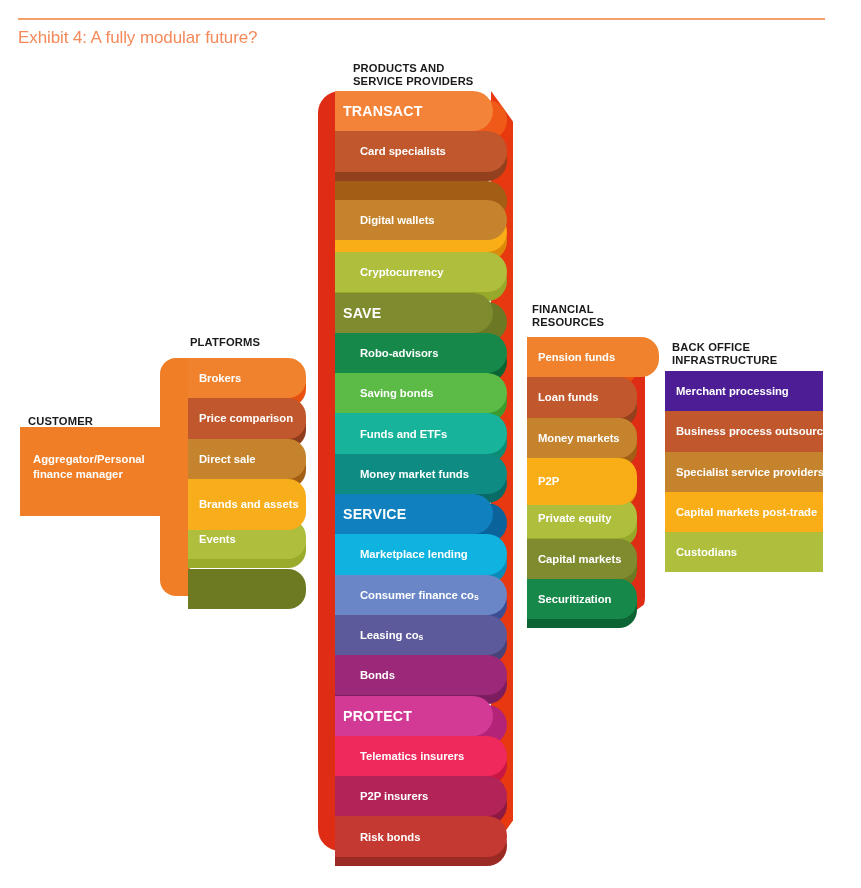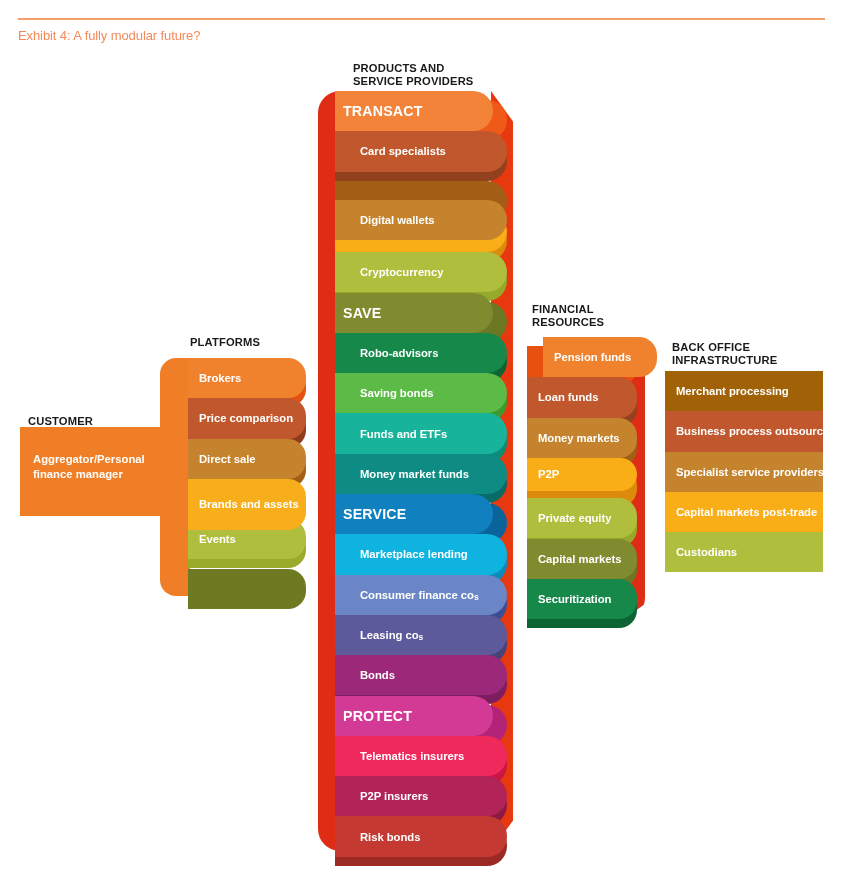--- a/index.html
+++ b/index.html
@@ -7,21 +7,21 @@
     width:861px;height:888px;position:relative;overflow:hidden;
     font-family:"Liberation Sans","DejaVu Sans",sans-serif;
     -webkit-font-smoothing:antialiased;
   }
   #stage{position:absolute;left:0;top:0;width:861px;height:888px;}
 
   
   .rule{position:absolute;left:18px;top:18px;width:807px;height:2px;background:#F5A06B;}
   .exhibit-title{
     position:absolute;left:18px;top:28px;
-    font-size:13px;color:#F4895A;letter-spacing:-0.1px;white-space:nowrap;
+    font-size:17px;color:#F4895A;letter-spacing:-0.1px;white-space:nowrap;
   }
 
   
   .caption{
     position:absolute;font-size:11.2px;font-weight:bold;color:#1a1a1a;
     line-height:12.5px;letter-spacing:0.15px;text-transform:uppercase;
   }
 
   
   .col{position:absolute;}
@@ -216,33 +216,33 @@
       </div>
     </div>
 
   <div class="caption" style="left:532px;top:303px;">
     <span>FINANCIAL</span><br>
     <span>RESOURCES</span>
   </div>
   <div id="finres-bracket-r"></div>
   <div class="col" id="finres-col" style="height: 282.1px;">
       <div class="shadow" style="top: 9px; height: 40.3px; width: 110px; background: rgb(232, 80, 15);"></div>
-      <div class="row" style="top: 0px; height: 40.3px; width: 114px; background: rgb(240, 130, 46); z-index: 9; margin-left: 16px;">
+      <div class="row" style="top: 0px; height: 40.3px; width: 132px; background: rgb(240, 130, 46); z-index: 9;">
         <span>Pension funds</span>
       </div>
       <div class="shadow" style="top: 49.3px; height: 40.3px; width: 110px; background: rgb(147, 64, 30);"></div>
       <div class="row" style="top: 40.3px; height: 40.3px; width: 110px; background: rgb(193, 87, 44); z-index: 8;">
         <span>Loan funds</span>
       </div>
       <div class="shadow" style="top: 89.6px; height: 40.3px; width: 110px; background: rgb(163, 94, 22);"></div>
       <div class="row" style="top: 80.6px; height: 40.3px; width: 110px; background: rgb(196, 131, 44); z-index: 7;">
         <span>Money markets</span>
       </div>
       <div class="shadow" style="top: 129.9px; height: 40.3px; width: 110px; background: rgb(220, 138, 10);"></div>
-      <div class="row" style="top: 120.9px; height: 33px; width: 110px; background: rgb(249, 173, 23); z-index: 6;">
+      <div class="row" style="top: 120.9px; height: 47px; width: 110px; background: rgb(249, 173, 23); z-index: 6;">
         <span>P2P</span>
       </div>
       <div class="shadow" style="top: 170.2px; height: 40.3px; width: 110px; background: rgb(151, 169, 43);"></div>
       <div class="row" style="top: 161.2px; height: 40.3px; width: 110px; background: rgb(175, 190, 60); z-index: 5;">
         <span>Private equity</span>
       </div>
       <div class="shadow" style="top: 210.5px; height: 40.3px; width: 110px; background: rgb(108, 120, 36);"></div>
       <div class="row" style="top: 201.5px; height: 40.3px; width: 110px; background: rgb(127, 139, 46); z-index: 4;">
         <span>Capital markets</span>
       </div>
@@ -250,21 +250,21 @@
       <div class="row" style="top: 241.8px; height: 40.3px; width: 110px; background: rgb(22, 136, 74); z-index: 3;">
         <span>Securitization</span>
       </div>
     </div>
 
   <div class="caption" style="left:672px;top:341px;">
     <span>BACK OFFICE</span><br>
     <span>INFRASTRUCTURE</span>
   </div>
   <div class="col" id="backoffice-col" style="height: 201.5px;">
-      <div class="row" style="top: 0px; height: 40.3px; width: 158px; background: #a16207; z-index: 7;">
+      <div class="row" style="top: 0px; height: 40.3px; width: 158px; background: #4c1d95; z-index: 7;">
         <span>Merchant processing</span>
       </div>
       <div class="row" style="top: 40.3px; height: 40.3px; width: 158px; background: rgb(193, 87, 44); z-index: 6;">
         <span>Business process outsourcing</span>
       </div>
       <div class="row" style="top: 80.6px; height: 40.3px; width: 158px; background: rgb(196, 131, 44); z-index: 5;">
         <span>Specialist service providers</span>
       </div>
       <div class="row" style="top: 120.9px; height: 40.3px; width: 158px; background: rgb(249, 173, 23); z-index: 4;">
         <span>Capital markets post-trade</span>

